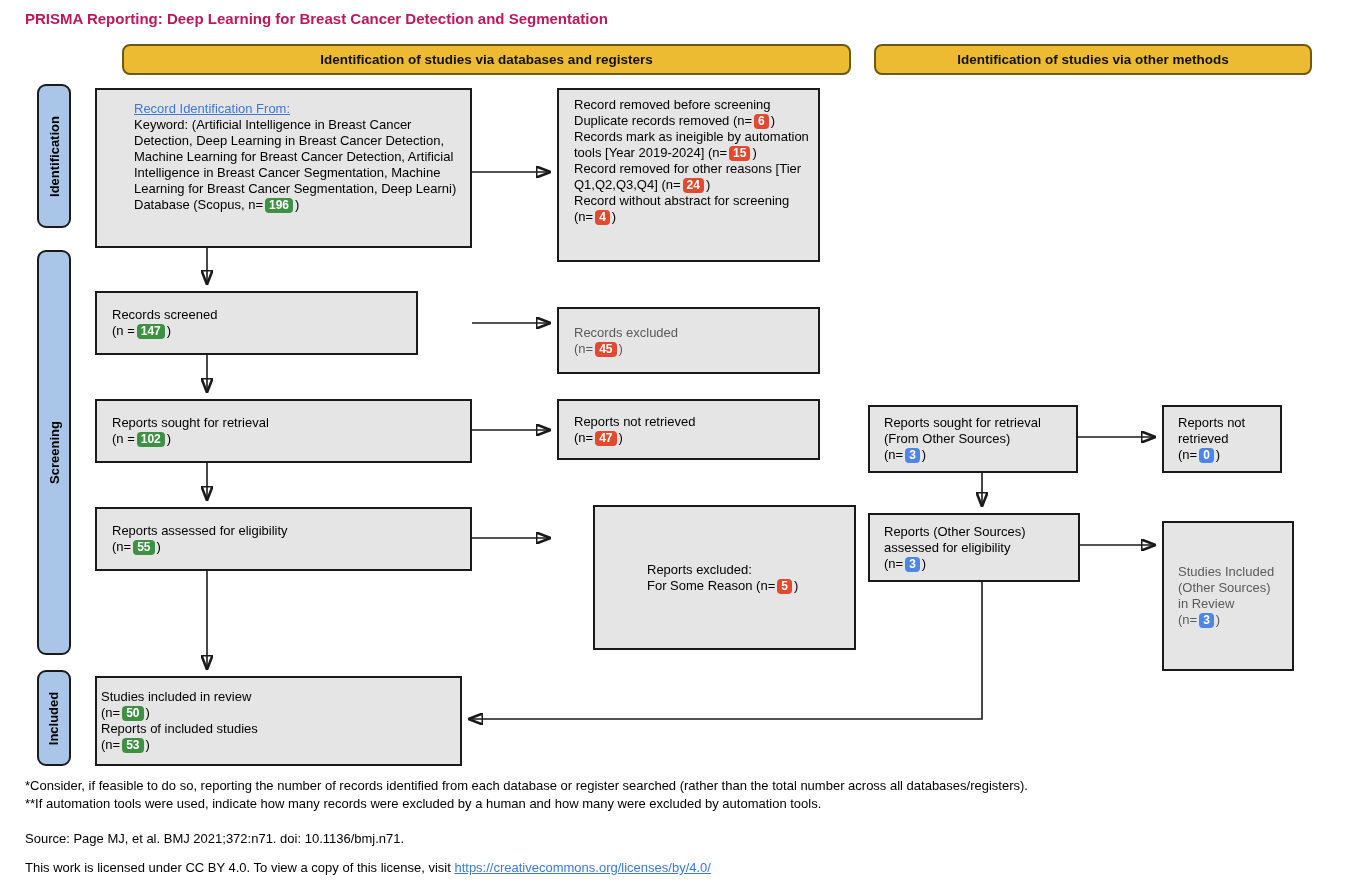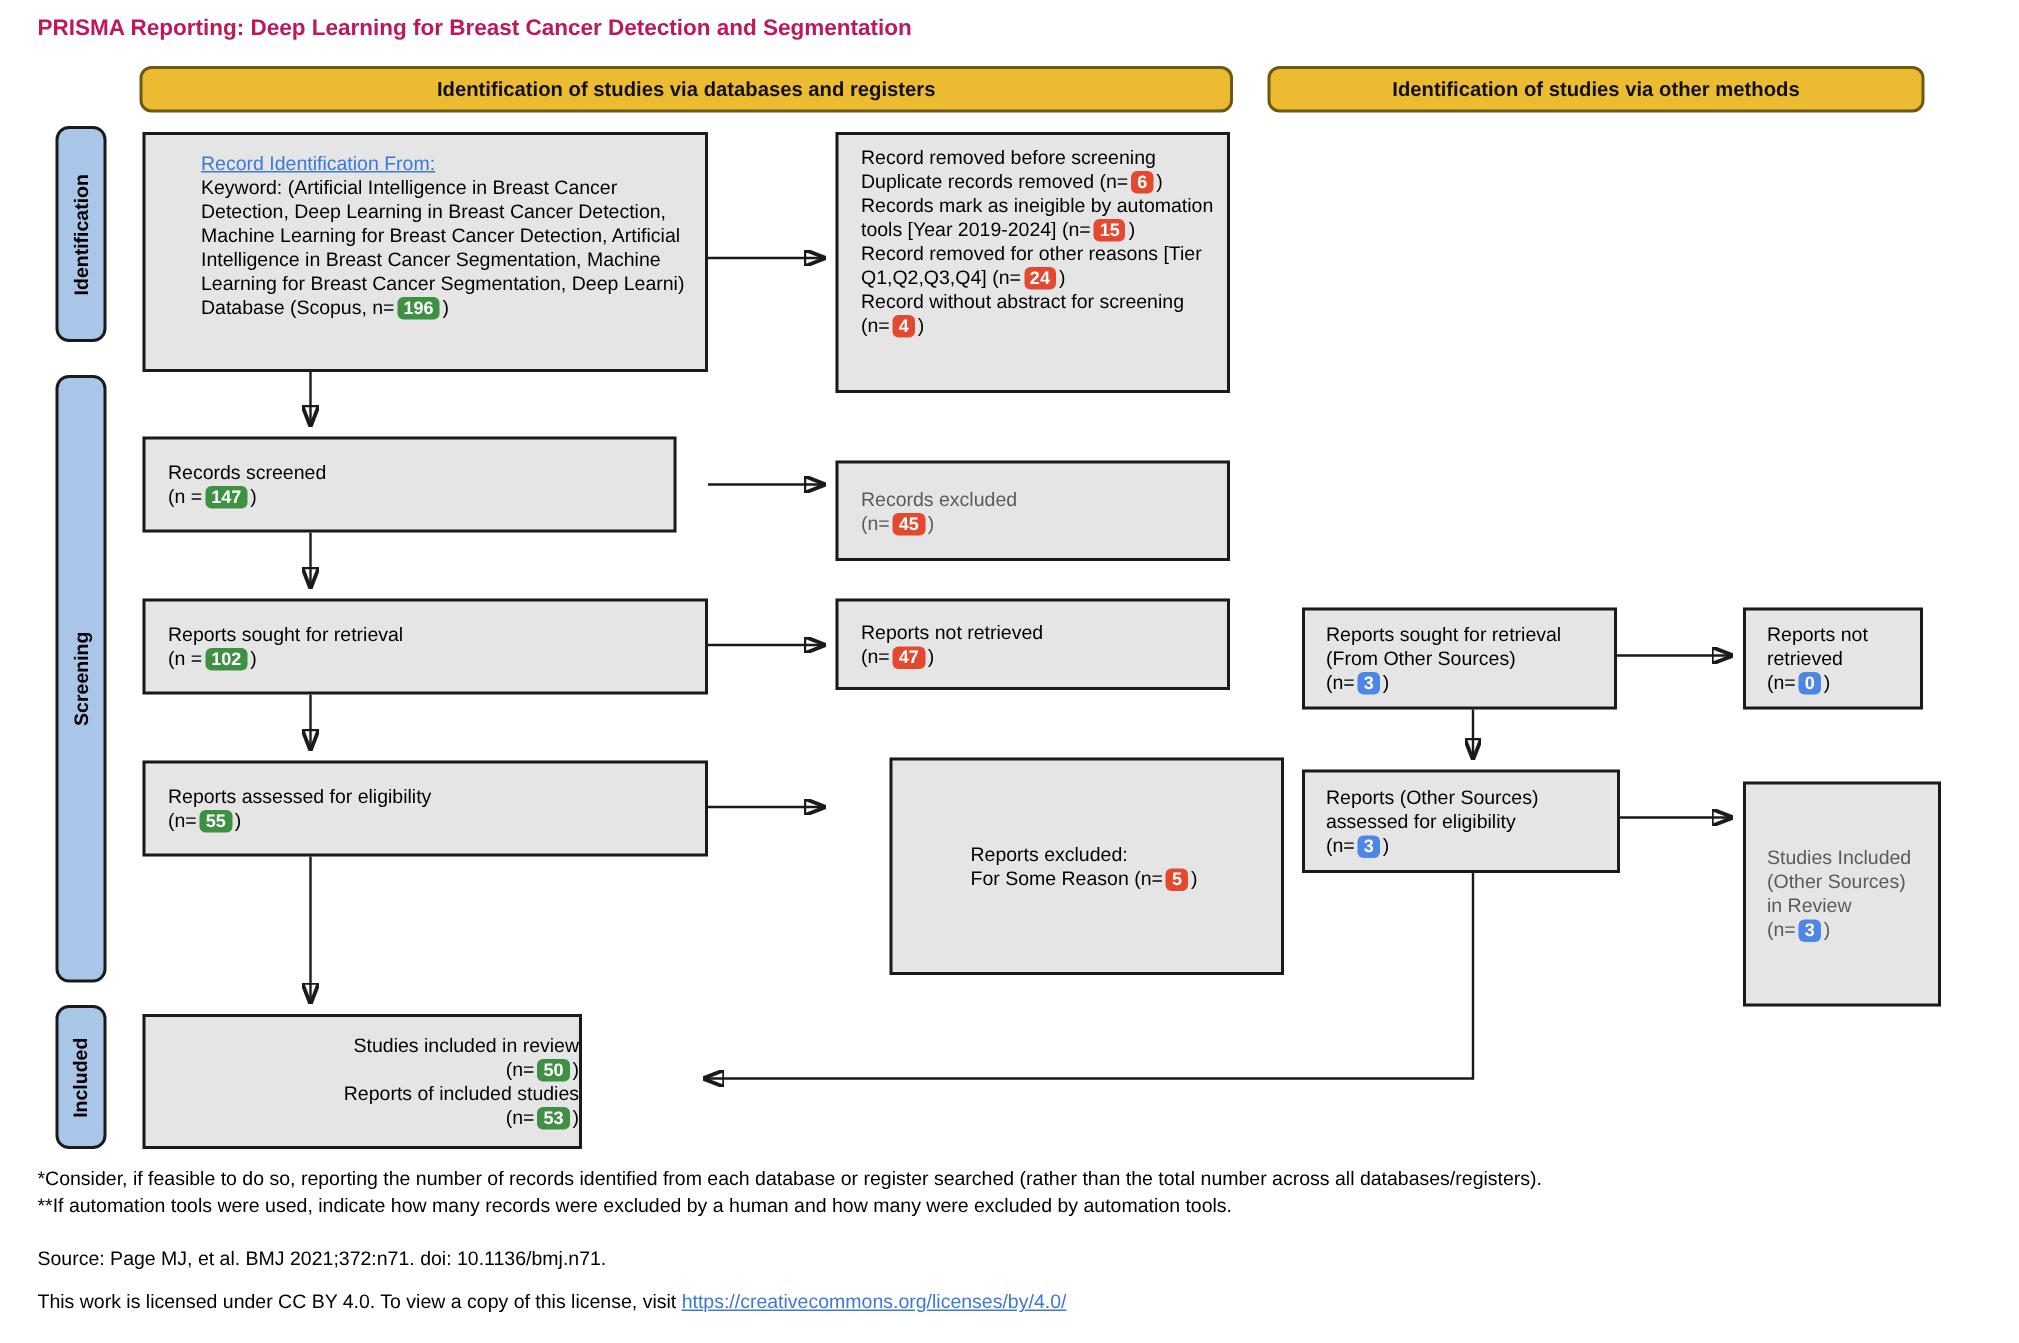--- a/index.html
+++ b/index.html
@@ -2,21 +2,21 @@
 <html><head>
 <meta charset="utf-8">
 <style>
   * { margin:0; padding:0; box-sizing:border-box; }
   body { background:#ffffff; font-family:"Liberation Sans", sans-serif; }
   .canvas { position:relative; width:1346px; height:895px; background:#ffffff; overflow:hidden; }
 
   .page-title { position:absolute; left:25px; top:10px; font-size:15px; font-weight:bold; color:#be185d; }
 
   .banner { position:absolute; height:31px; background:#EDBB31; border:2px solid #6b5a14; border-radius:8px;
-            display:flex; align-items:center; justify-content:center; font-weight:bold; font-size:13.5px; color:#111; }
+            display:flex; align-items:center; justify-content:center; font-weight:bold; font-size:13.5px; color:#111;margin-left:29px; }
   .banner-left { left:93px; top:44px; width:729px; }
   .banner-right { left:845px; top:44px; width:438px; }
 
   .stage { position:absolute; left:37px; width:34px; background:#A9C6E8; border:2px solid #1a1a1a; border-radius:9px;
            display:flex; align-items:center; justify-content:center; overflow:visible; }
   .stage span { transform:rotate(-90deg); white-space:nowrap; font-weight:bold; font-size:13px; color:#000; }
   .stage-identification { top:84px; height:144px; }
   .stage-screening { top:250px; height:405px; }
   .stage-included { top:670px; height:96px; }
 
@@ -29,27 +29,27 @@
   .badge.g { background:#3E9142; }
   .badge.r { background:#E2492F; }
   .badge.b { background:#4E86E8; }
 
   .linktext { color:#3C78D8; text-decoration:underline; cursor:pointer; }
 
   .bline { margin:0; }
 
   .box-record-id   { left:95px;  top:88px;  width:377px; height:160px; padding:11px 12px 8px 37px; }
   .box-removed     { left:557px; top:88px;  width:263px; height:174px; padding:7px 8px 6px 15px; }
-  .box-screened    { left:95px;  top:291px; width:356px; height:64px;  padding-left:15px; }
+  .box-screened    { left:95px;  top:291px; width:323px; height:64px;  padding-left:15px; }
   .box-excluded    { left:557px; top:291px; width:263px; height:67px;  padding-left:15px; }
   .box-sought      { left:95px;  top:399px; width:377px; height:64px;  padding-left:15px; }
   .box-notretr     { left:557px; top:399px; width:263px; height:61px;  padding-left:15px; }
   .box-assessed    { left:95px;  top:507px; width:377px; height:64px;  padding-left:15px; }
   .box-repexcl     { left:557px; top:505px; width:263px; height:145px; padding-left:52px;margin-left:36px; }
-  .box-included    { left:95px;  top:676px; width:293px; height:90px;  padding-left:30px;text-align:right; }
+  .box-included    { left:95px;  top:676px; width:367px; height:90px;  padding-left:4px; }
   .box-r1          { left:868px; top:405px; width:210px; height:68px;  padding-left:14px; }
   .box-r2          { left:1162px;top:405px; width:120px; height:68px;  padding-left:14px; }
   .box-r3          { left:868px; top:513px; width:212px; height:69px;  padding-left:14px; }
   .box-r4          { left:1162px;top:505px; width:132px; height:150px; padding-left:14px; padding-right:8px; }
 
   .footnote { position:absolute; left:25px; font-size:13px; color:#000; white-space:nowrap; }
   .fn1 { top:778px; } .fn2 { top:796px; } .fn-source { top:831px; } .fn-license { top:860px; }
 
   svg.arrows { position:absolute; left:0; top:0; width:1346px; height:895px; pointer-events:none; }
   svg.arrows line, svg.arrows path { stroke:#1a1a1a; stroke-width:1.6; fill:none; }

